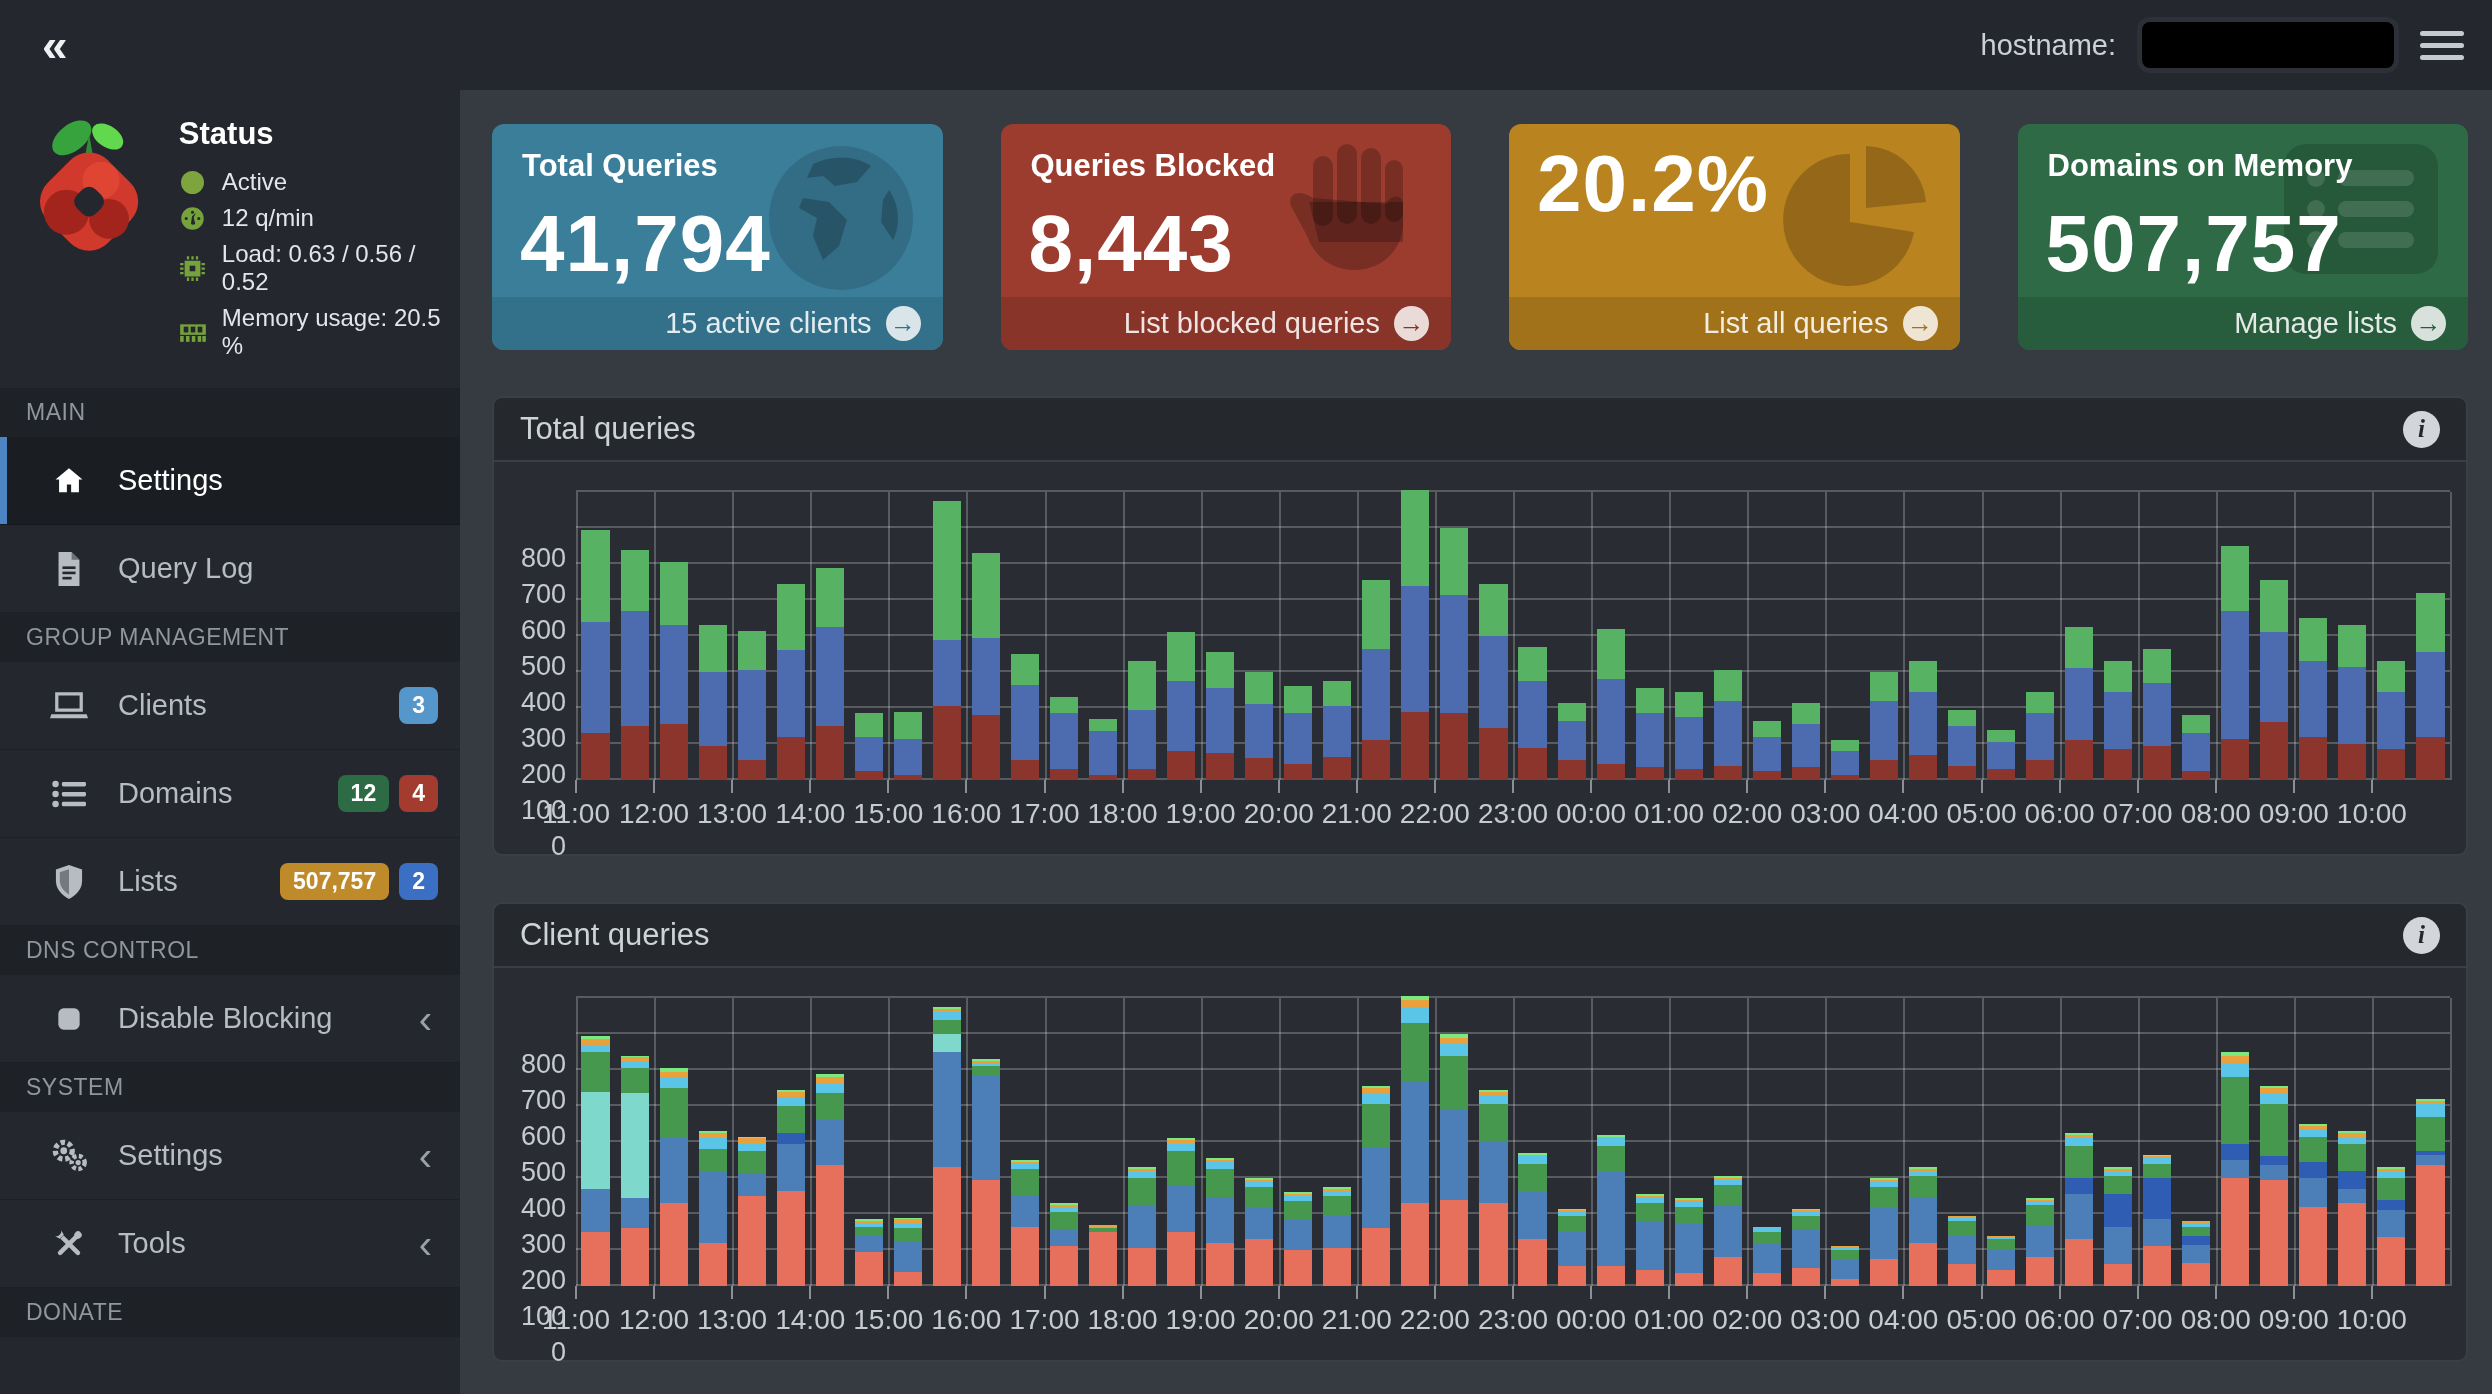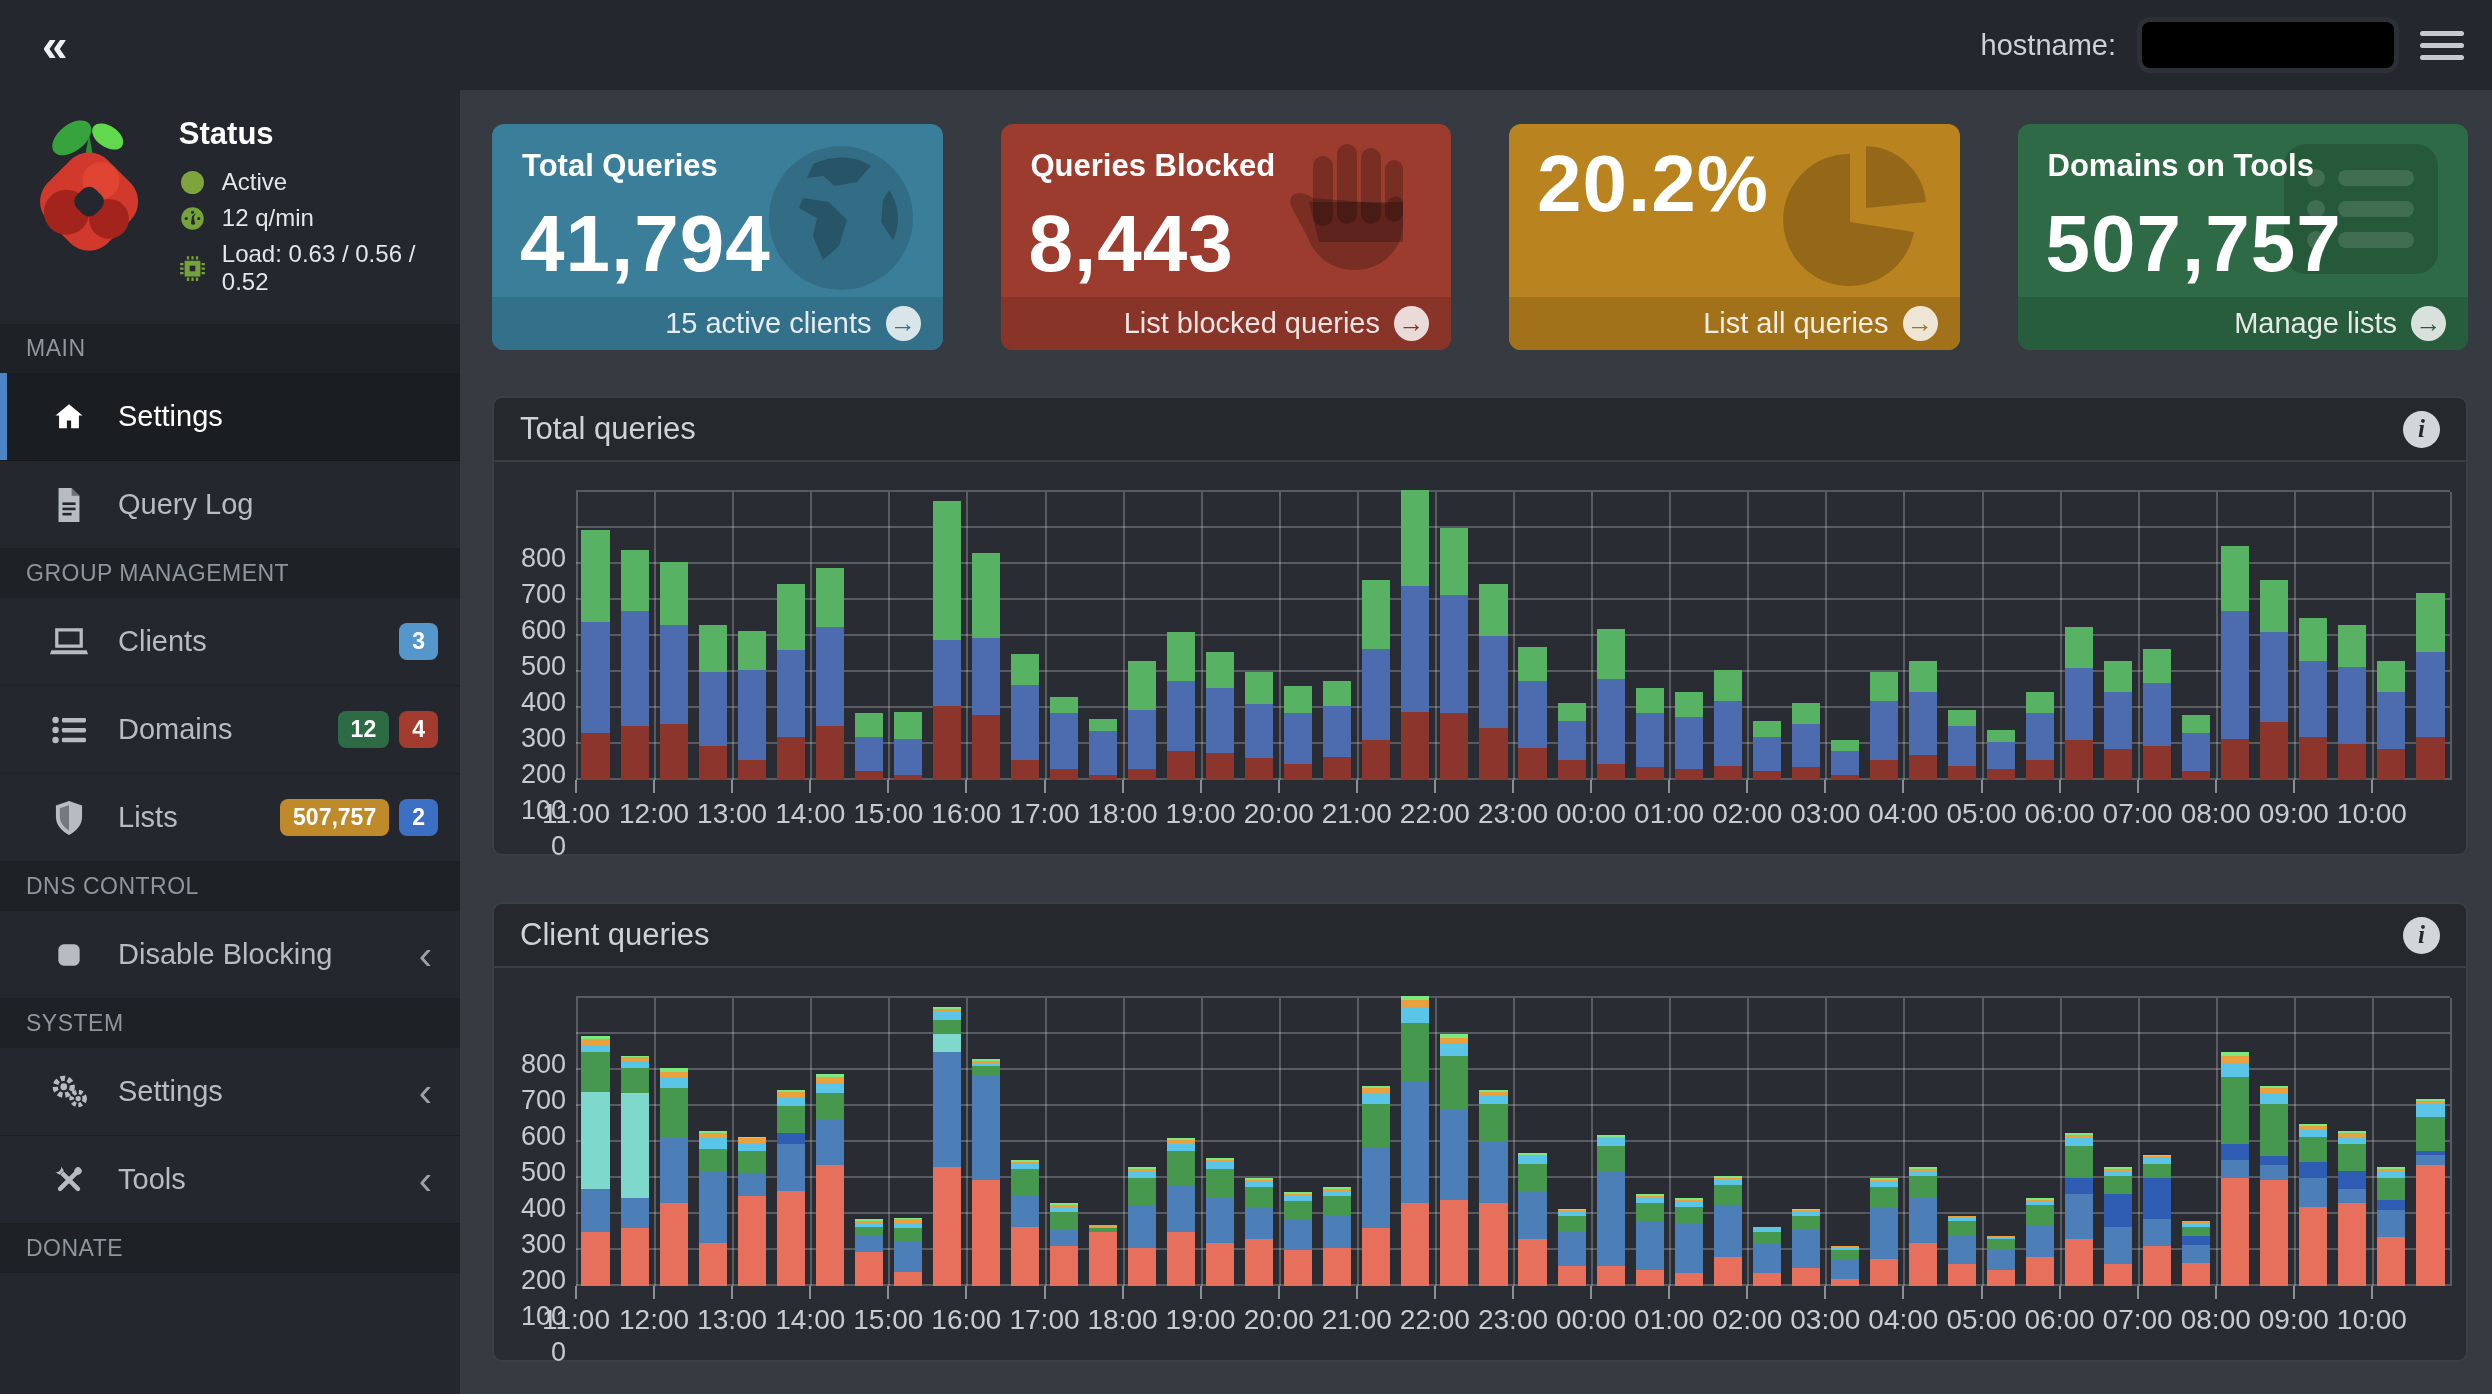--- a/index.html
+++ b/index.html
@@ -110,20 +110,36 @@
       <div class="status-row">
         <span class="sicon">
           <svg width="27" height="27" viewBox="0 0 24 24" fill="#76a23d">
               <path d="M7 7h10v10H7z"></path>
               <path d="M5 5h14v14H5V5zm2-4h2v3H7zm4 0h2v3h-2zm4 0h2v3h-2zM7 20h2v3H7zm4 0h2v3h-2zm4 0h2v3h-2zM1 7h3v2H1zm0 4h3v2H1zm0 4h3v2H1zM20 7h3v2h-3zm0 4h3v2h-3zm0 4h3v2h-3z" fill-rule="evenodd"></path>
               <rect x="9.5" y="9.5" width="5" height="5" fill="#24282e"></rect>
             </svg>
         </span>
         <span>Load: 0.63 / 0.56 / 0.52</span>
       </div>
+      <div class="status-row">
+        <span class="sicon">
+          <svg width="29" height="25" viewBox="0 0 24 20" fill="#76a23d">
+              <path d="M1 3h22v9H1z"></path>
+              <rect x="1" y="13" width="3" height="5"></rect>
+              <rect x="6" y="13" width="3" height="5"></rect>
+              <rect x="11" y="13" width="3" height="5"></rect>
+              <rect x="16" y="13" width="3" height="5"></rect>
+              <rect x="20" y="13" width="3" height="5"></rect>
+              <rect x="4" y="5" width="4" height="5" fill="#24282e"></rect>
+              <rect x="10" y="5" width="4" height="5" fill="#24282e"></rect>
+              <rect x="16" y="5" width="4" height="5" fill="#24282e"></rect>
+            </svg>
+        </span>
+        <span>Memory usage: 20.5 %</span>
+      </div>
     </div>
   </div>
   <nav class="menu" id="menu">
       <div class="menu-header">MAIN</div>
       <div class="menu-item active">
         <span class="micon">
           <svg width="34" height="34" viewBox="0 0 24 24" fill="currentColor">
             <path d="M12 3 2.5 11H5v9h5.5v-5.5h3V20H19v-9h2.5z"></path>
           </svg>
         </span>
@@ -290,21 +306,21 @@
             <g fill="rgba(255,255,255,0.13)">
               <circle cx="40" cy="40" r="9"></circle>
               <circle cx="40" cy="71" r="9"></circle>
               <circle cx="40" cy="102" r="9"></circle>
               <rect x="62" y="32" width="76" height="16" rx="8"></rect>
               <rect x="62" y="63" width="76" height="16" rx="8"></rect>
               <rect x="62" y="94" width="76" height="16" rx="8"></rect>
             </g>
           </svg>
       </div>
-      <div class="card-title">Domains on Tools</div>
+      <div class="card-title">Domains on Memory</div>
       <div class="card-value">507,757</div>
       <div class="card-footer" style="background: rgb(39, 92, 60);">
         <span>Manage lists</span>
         <span class="arrow-circle" style="color: rgb(39, 92, 60);">→</span>
       </div>
     </div>
   </div>
 
   <section class="panel">
     <div class="panel-header">

